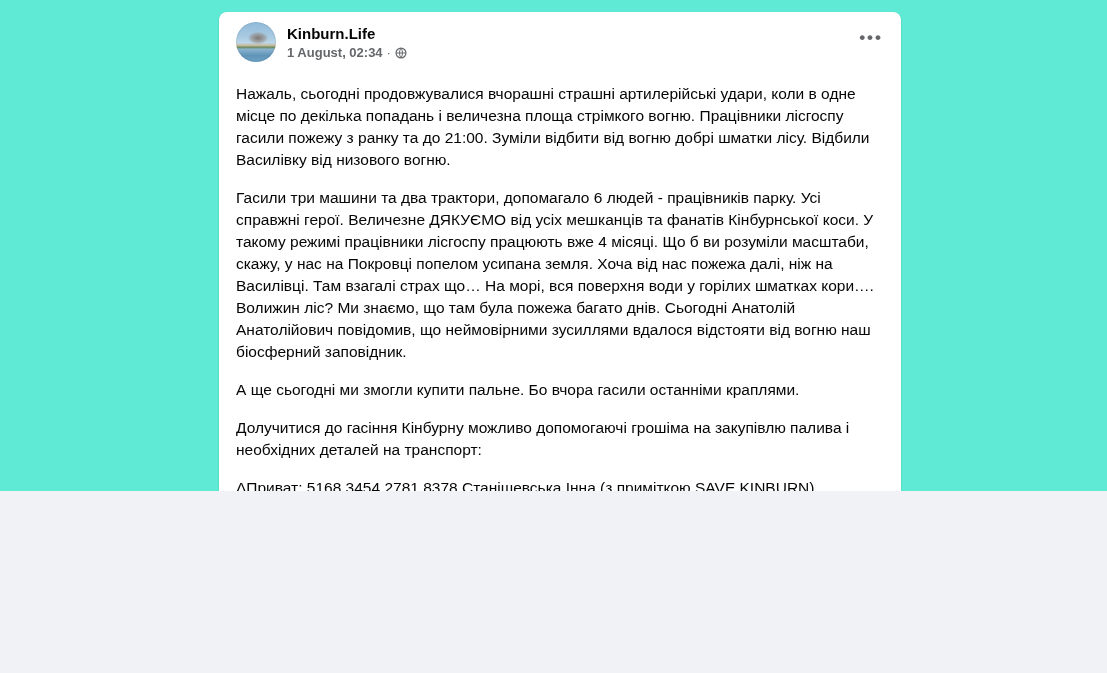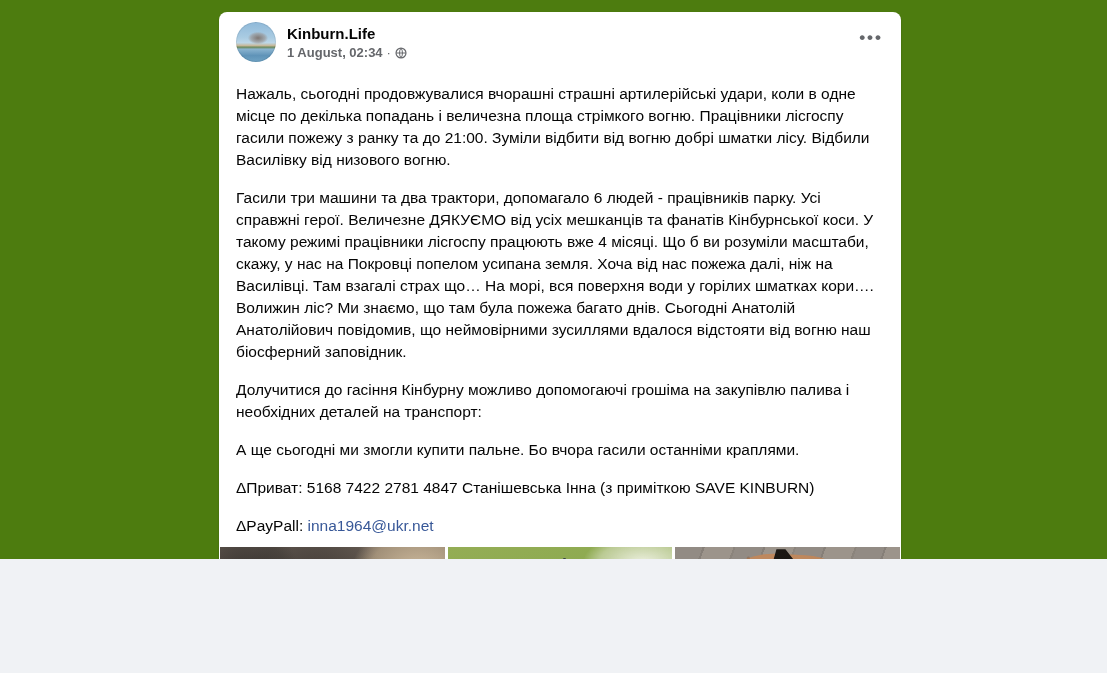--- a/index.html
+++ b/index.html
@@ -1,21 +1,21 @@
 <!DOCTYPE html>
 <html lang="uk"><head>
 <meta charset="utf-8">
 <style>
   html,body{margin:0;padding:0;}
   body{
     width:1107px;height:673px;overflow:hidden;
     font-family:"Liberation Sans","DejaVu Sans",sans-serif;
     background:#f0f2f5;
   }
-  .page{position:relative;width:1107px;height:559px;background:#4d7c0f;overflow:hidden;}
+  .page{position:relative;width:1107px;height:491px;background:#5eead4;overflow:hidden;}
 
   .post-card{
     position:absolute;left:219px;top:12px;width:682px;height:780px;
     background:#fff;border-radius:8px;
     box-shadow:0 1px 2px rgba(0,0,0,.2);
   }
 
   
   .post-header{display:flex;align-items:flex-start;padding:10px 16px 0 17px;}
   .avatar{
@@ -163,23 +163,23 @@
         </div>
       </div>
       <button class="more-button">
         <span>•••</span>
       </button>
     </header>
 
     <div class="post-text">
       <p>Нажаль, сьогодні продовжувалися вчорашні страшні артилерійські удари, коли в одне місце по декілька попадань і величезна площа стрімкого вогню. Працівники лісгоспу гасили пожежу з ранку та до 21:00. Зуміли відбити від вогню добрі шматки лісу. Відбили Василівку від низового вогню.</p>
       <p>Гасили три машини та два трактори, допомагало 6 людей - працівників парку. Усі справжні герої. Величезне ДЯКУЄМО від усіх мешканців та фанатів Кінбурнської коси. У такому режимі працівники лісгоспу працюють вже 4 місяці. Що б ви розуміли масштаби, скажу, у нас на Покровці попелом усипана земля. Хоча від нас пожежа далі, ніж на Василівці. Там взагалі страх що… На морі, вся поверхня води у горілих шматках кори…. Волижин ліс? Ми знаємо, що там була пожежа багато днів. Сьогодні Анатолій Анатолійович повідомив, що неймовірними зусиллями вдалося відстояти від вогню наш біосферний заповідник.</p>
+      <p>А ще сьогодні ми змогли купити пальне. Бо вчора гасили останніми краплями.</p>
       <p>Долучитися до гасіння Кінбурну можливо допомогаючі грошіма на закупівлю палива і необхідних деталей на транспорт:</p>
-      <p>А ще сьогодні ми змогли купити пальне. Бо вчора гасили останніми краплями.</p>
-      <p>ΔПриват: 5168 7422 2781 4847 Станішевська Інна (з приміткою SAVE KINBURN)</p>
+      <p>ΔПриват: 5168 3454 2781 8378 Станішевська Інна (з приміткою SAVE KINBURN)</p>
       <p><span>ΔPayPall: </span><a class="email-link" href="#">inna1964@ukr.net</a></p>
     </div>
 
     <div class="photo-grid">
       <div class="photo photo-fire" role="img" aria-label="Forest fire: orange flames and heavy smoke above a tree line behind a dry grass field"></div>
       <div class="photo photo-water" role="img" aria-label="Green sea water surface covered with foam bubbles and burnt bark specks"></div>
       <div class="photo photo-hand" role="img" aria-label="Open palm holding a long strip of burnt bark over a wooden floor, bare foot and purple cloth in the corner">
         <div class="hand">
           <div class="finger-gap g1"></div>
           <div class="finger-gap g2"></div>

